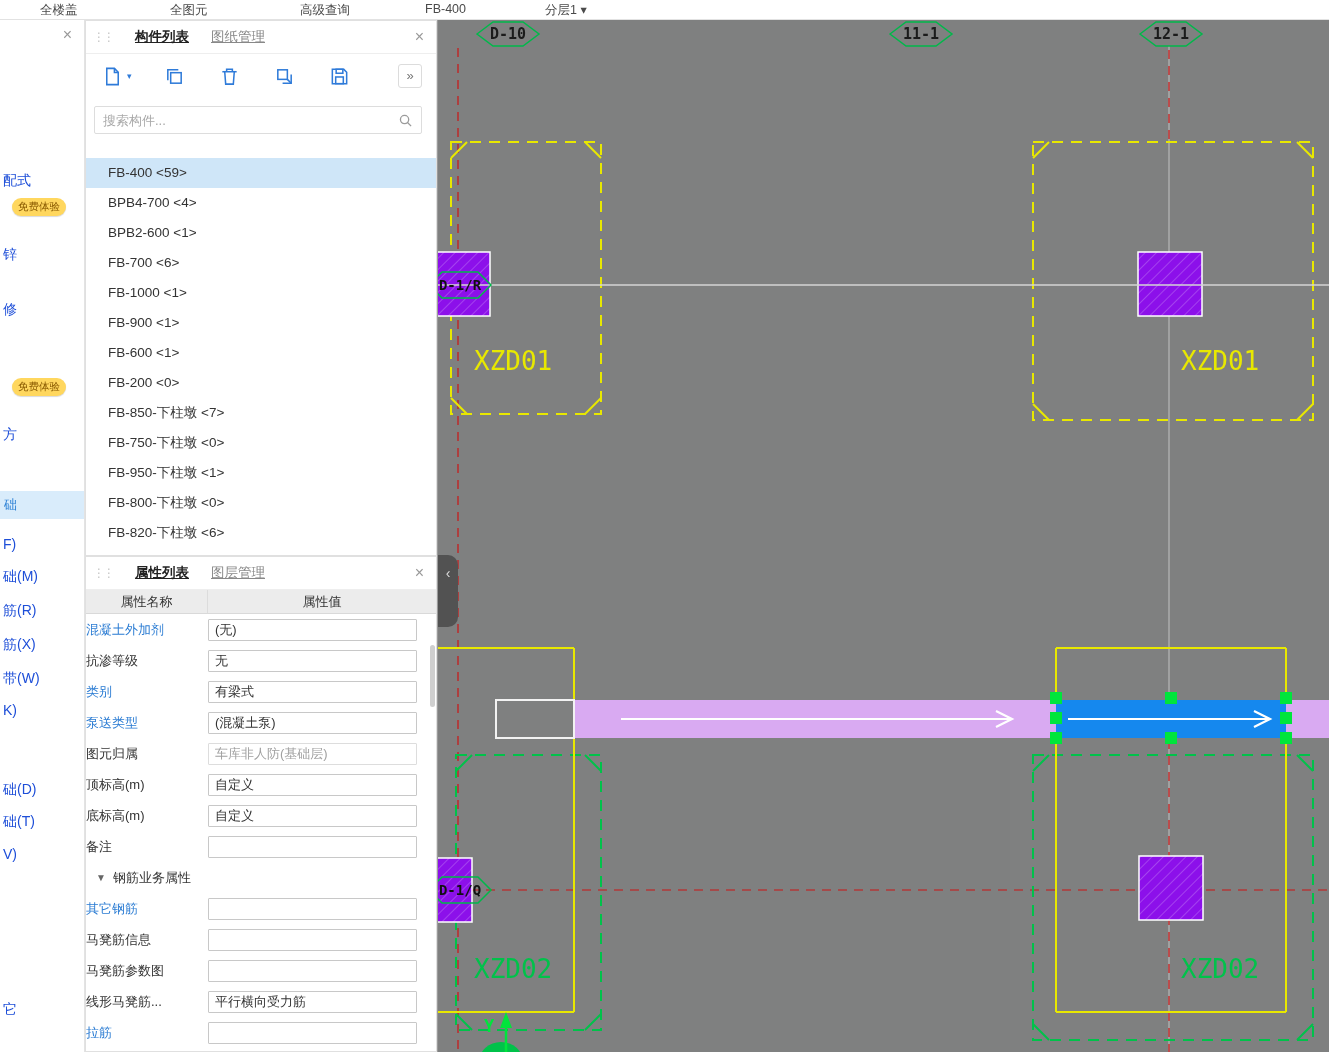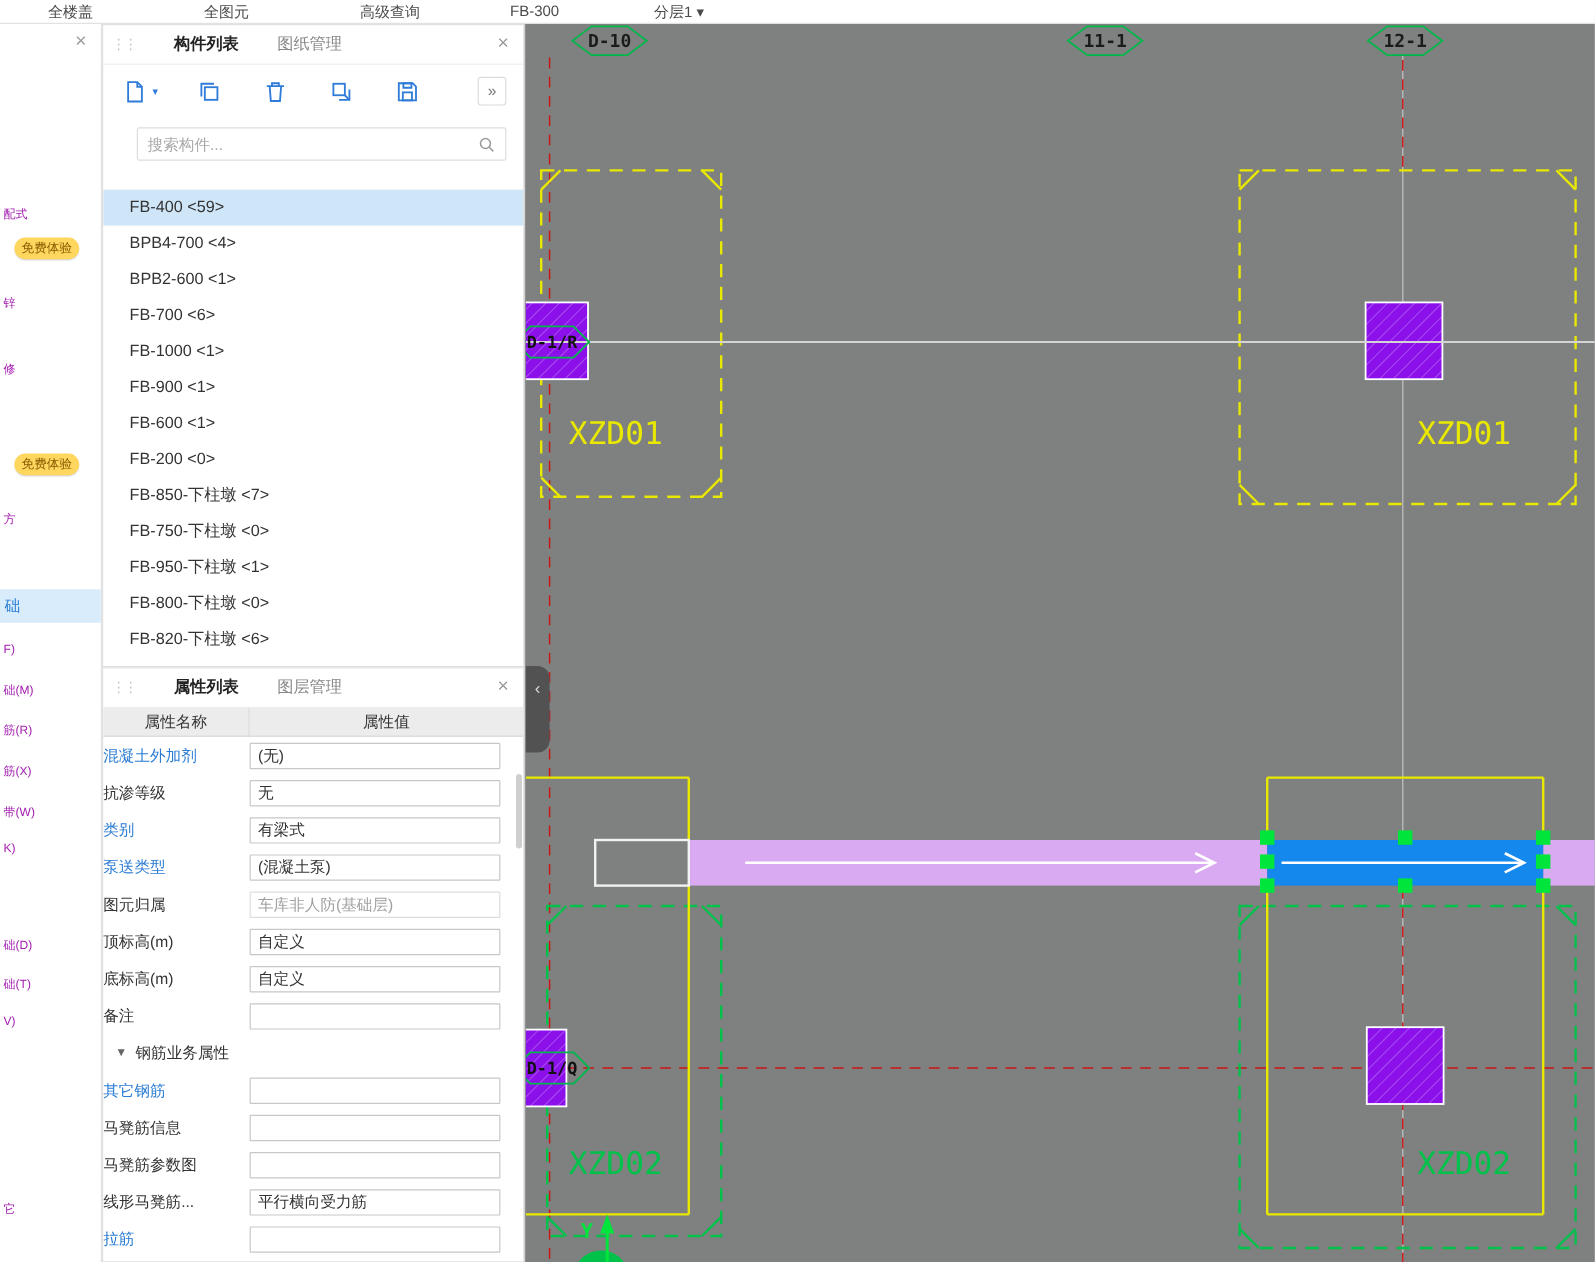--- a/index.html
+++ b/index.html
@@ -8,43 +8,43 @@
 
   
   .top-strip { position:absolute; left:0; top:0; width:1329px; height:20px; background:#fff;
                border-bottom:1px solid #e2e2e2; overflow:hidden; z-index:30; }
   .top-strip span { position:absolute; top:2px; font-size:12.5px; color:#4a4a4a; white-space:nowrap; }
 
   
   .rail { position:absolute; left:0; top:20px; width:85px; height:1032px; background:#fff;
           border-right:1px solid #e3e3e3; overflow:hidden; z-index:20; }
   .rail-close { position:absolute; top:6px; right:12px; font-size:16px; color:#999; cursor:pointer; }
-  .rail-item { position:absolute; left:3px; font-size:10px; color:#a21caf; white-space:nowrap; }
+  .rail-item { position:absolute; left:3px; font-size:14px; color:#1d4ed8; white-space:nowrap; }
   .rail-active { position:absolute; left:0; width:85px; height:28px; background:#d9ecfb;
                  color:#2a7fd4; font-size:13px; line-height:28px; padding-left:4px; }
   .badge { position:absolute; left:12px; background:#ffd75e; color:#8a5a00; font-size:10.5px;
            padding:2px 6px; border-radius:9px; white-space:nowrap; box-shadow:0 1px 1px rgba(0,0,0,.15); }
 
   
   .panel { position:absolute; background:#fff; border:1px solid #e0e0e0; z-index:20; overflow:hidden; }
   .phead { height:33px; display:flex; align-items:center; border-bottom:1px solid #eee; position:relative; }
   .dots { color:#c5c5c5; font-size:12px; letter-spacing:-2px; margin-left:7px; user-select:none; }
-  .tab { font-size:13.5px; color:#888; margin-left:32px; cursor:pointer; }
+  .tab { font-size:13.5px; color:#888; margin-left:22px; cursor:pointer;text-decoration:underline; }
   .tab.active { color:#222; font-weight:bold; }
   .close-x { position:absolute; right:12px; top:7px; font-size:16px; color:#999; cursor:pointer; }
 
   
   #components { left:85px; top:20px; width:352px; height:536px; }
   .ctoolbar { height:44px; display:flex; align-items:center; padding:0 14px; }
   .icon-btn { width:24px; height:24px; display:flex; align-items:center; justify-content:center; cursor:pointer; }
   .icon-gap { margin-left:31px; }
   .caret { font-size:9px; color:#2f7bd9; margin-left:3px; cursor:pointer; }
   .expand-btn { margin-left:auto; width:24px; height:24px; border:1px solid #dcdcdc; border-radius:3px;
                 color:#777; font-size:13px; text-align:center; line-height:22px; cursor:pointer; background:#fff; }
-  .search-row { height:44px; padding:8px 14px 0 28px; }
+  .search-row { height:44px; padding:8px 14px 0 8px; }
   .search-box { height:28px; border:1px solid #ddd; border-radius:2px; display:flex; align-items:center; padding:0 8px; }
   .search-box input { flex:1; border:none; outline:none; font-size:13px; color:#333; background:transparent; }
   .search-box input::placeholder { color:#a8a8a8; }
   .clist { margin-top:16px; }
   .citem { height:30px; line-height:30px; padding-left:22px; font-size:13.5px; color:#333; cursor:pointer; white-space:nowrap; }
   .citem.sel { background:#cfe6f8; }
 
   
   #properties { left:85px; top:556px; width:352px; height:496px; }
   .thead { height:24px; background:#ececec; border-bottom:1px solid #d9d9d9; display:flex; font-size:13px; color:#333; }
@@ -70,21 +70,21 @@
                   padding-top:10px; cursor:pointer; z-index:12; }
   .cad-text { font-family:"DejaVu Sans Mono","Liberation Mono",monospace; }
 </style>
 </head>
 <body>
 
 <div class="top-strip">
   <span style="left:40px">全楼盖</span>
   <span style="left:170px">全图元</span>
   <span style="left:300px">高级查询</span>
-  <span style="left:425px">FB-300</span>
+  <span style="left:425px">FB-400</span>
   <span style="left:545px">分层1 ▾</span>
 </div>
 
 <div class="rail">
   <div class="rail-close">×</div>
 
   <div class="rail-item" style="top:152px">配式</div>
   <div class="badge" style="top:178px">免费体验</div>
   <div class="rail-item" style="top:226px">锌</div>
   <div class="rail-item" style="top:281px">修</div>

